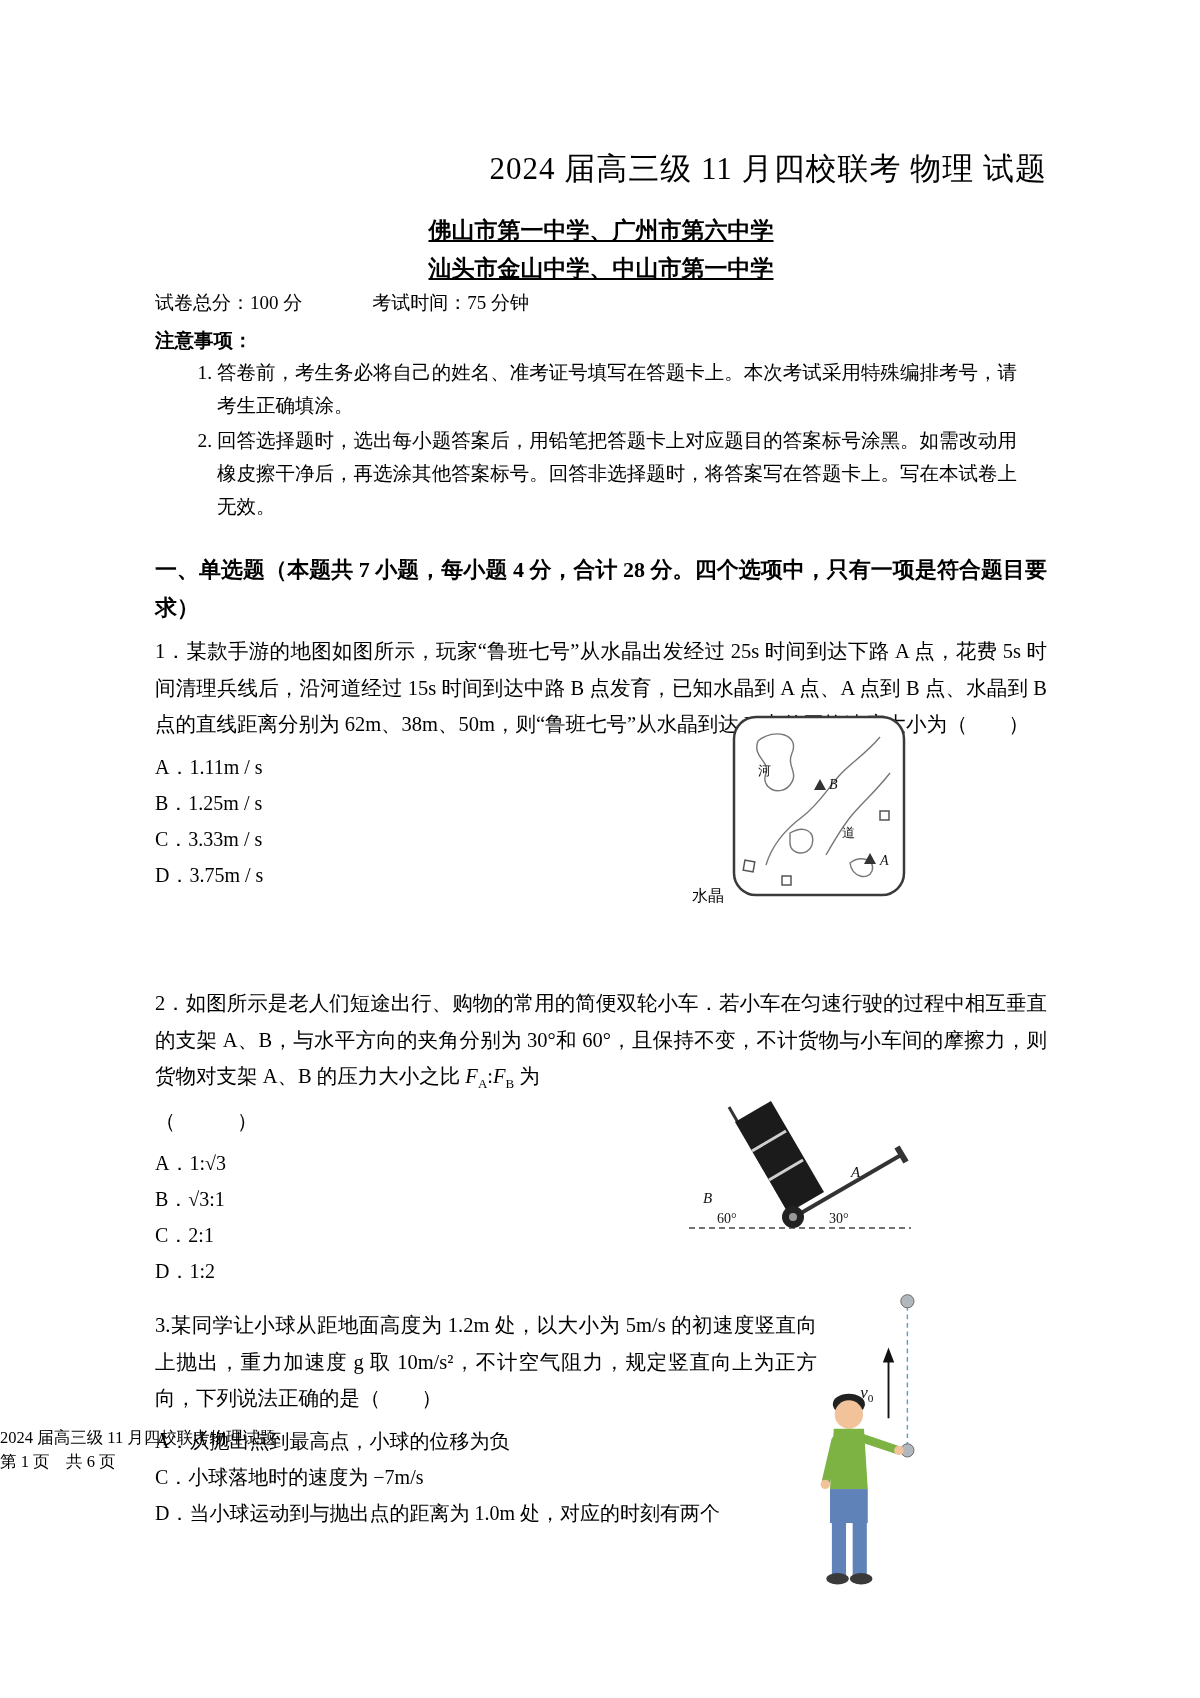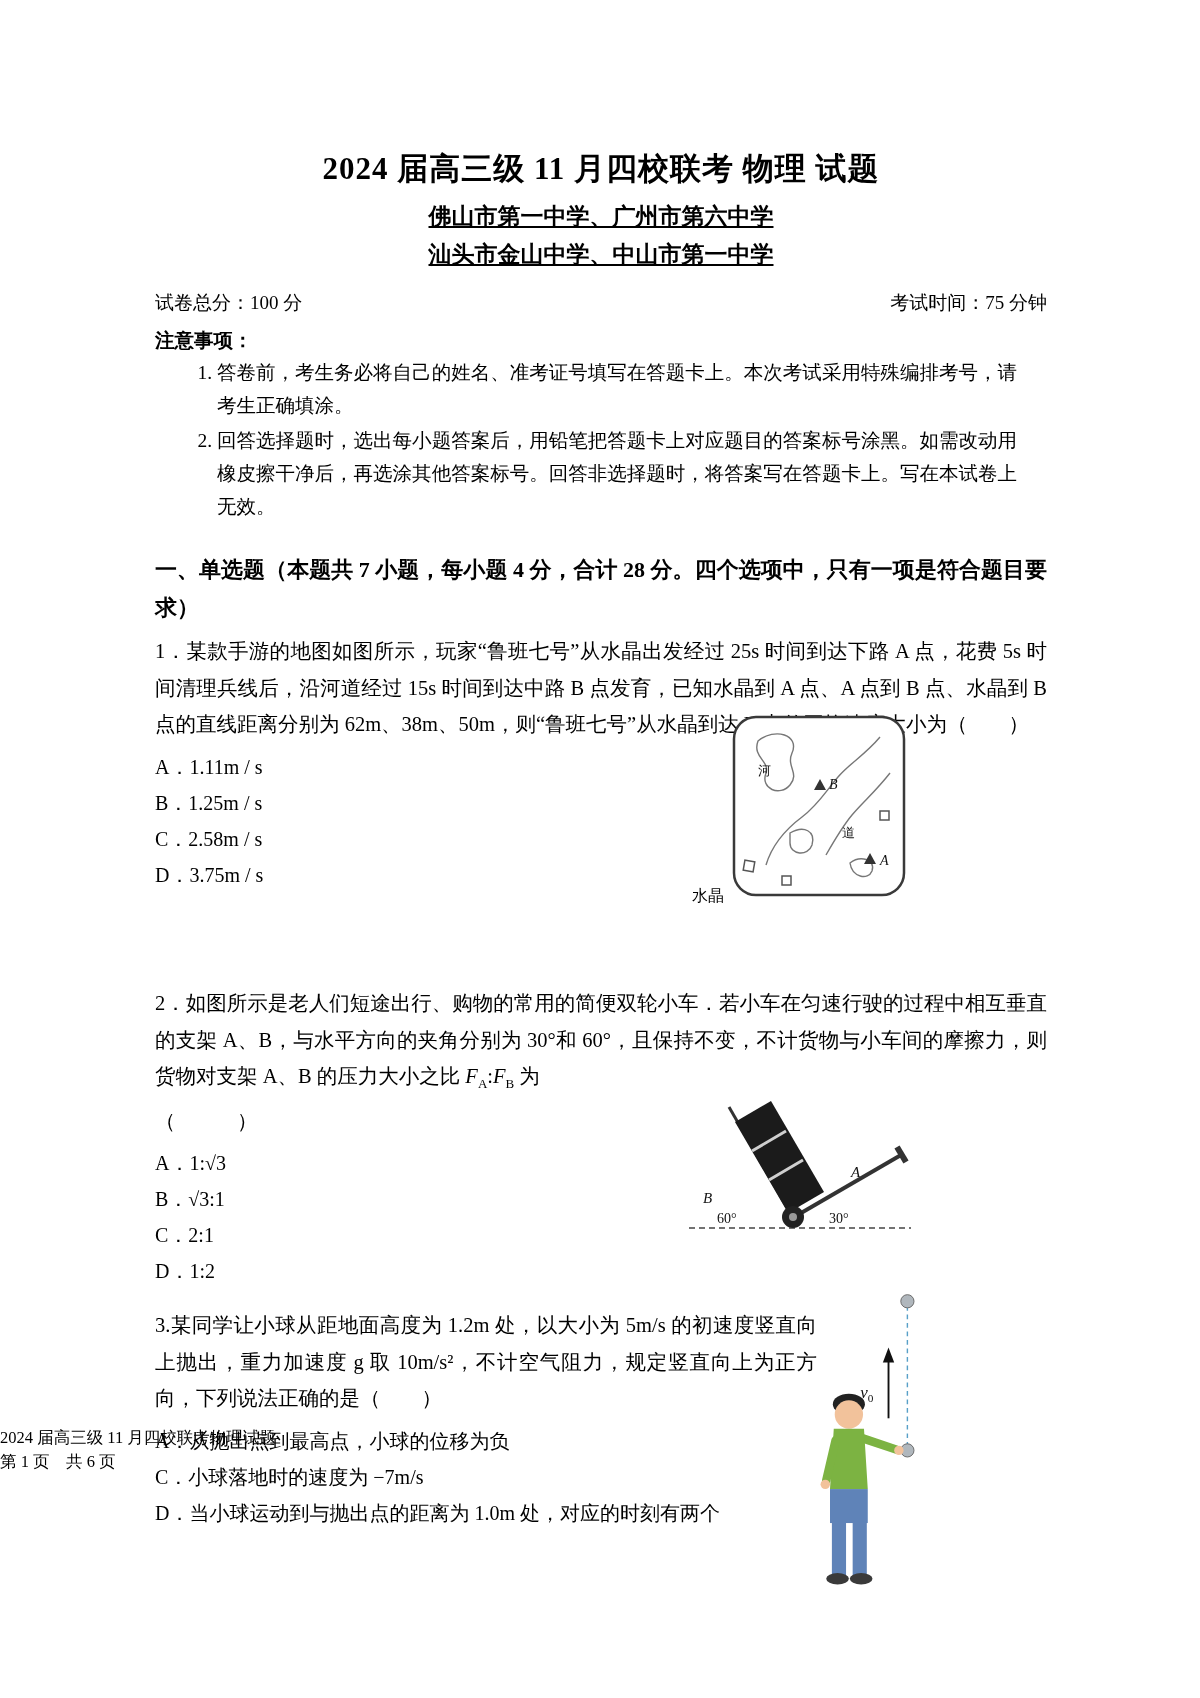--- a/index.html
+++ b/index.html
@@ -13,39 +13,39 @@
     font-family: "Liberation Serif", "DejaVu Serif", serif;
     overflow: hidden;
   }
   .content {
     position: absolute;
     left: 155px;
     top: 148px;
     width: 892px;
   }
   .title {
-    text-align: center;
+    text-align: right;
     font-size: 31px;
-    font-weight: bold;
+    font-weight: normal;
     letter-spacing: 1px;
-    margin-bottom: 8px;
+    margin-bottom: 22px;
   }
   .schools {
     text-align: center;
     font-size: 23px;
     font-weight: bold;
     line-height: 38px;
     text-decoration: underline;
   }
   .exam-info {
     display: flex;
-    justify-content: space-between;
+    justify-content: flex-start;
     gap: 70px;
     font-size: 19px;
-    margin-top: 16px;
+    margin-top: 2px;
     margin-bottom: 10px;
   }
   .notice-heading {
     font-size: 19.5px;
     font-weight: bold;
     line-height: 30px;
   }
   .notice-list {
     margin-left: 62px;
     font-size: 19.5px;
@@ -136,21 +136,21 @@
       <li>回答选择题时，选出每小题答案后，用铅笔把答题卡上对应题目的答案标号涂黑。如需改动用橡皮擦干净后，再选涂其他答案标号。回答非选择题时，将答案写在答题卡上。写在本试卷上无效。</li>
     </ol>
 
     <div class="section-heading">一、单选题（本题共 7 小题，每小题 4 分，合计 28 分。四个选项中，只有一项是符合题目要求）</div>
 
     <div class="question q1">
       <p class="q-text">1．某款手游的地图如图所示，玩家“鲁班七号”从水晶出发经过 25s 时间到达下路 A 点，花费 5s 时间清理兵线后，沿河道经过 15s 时间到达中路 B 点发育，已知水晶到 A 点、A 点到 B 点、水晶到 B 点的直线距离分别为 62m、38m、50m，则“鲁班七号”从水晶到达 B 点的平均速度大小为（　　）</p>
       <div class="options">
         <div class="option">A．1.11m / s</div>
         <div class="option">B．1.25m / s</div>
-        <div class="option">C．2.58m / s</div>
+        <div class="option">C．3.33m / s</div>
         <div class="option">D．3.75m / s</div>
       </div>
 
       <div class="fig-map">
         <svg viewBox="0 0 178 190" width="178" height="190">
           <rect x="4" y="4" width="170" height="178" rx="22" fill="#ffffff" stroke="#3a3a3a" stroke-width="2.5"></rect>
           <g fill="none" stroke="#777" stroke-width="1.4">
             <path d="M28,28 C45,14 70,22 62,40 C56,54 70,60 60,72 C50,84 30,76 36,60 C40,48 22,44 28,28 Z"></path>
             <path d="M150,24 C135,42 120,50 108,64 C96,78 88,92 72,104 C56,116 42,132 36,152"></path>
             <path d="M160,60 C146,78 134,88 122,102 C112,114 104,128 96,142"></path>

